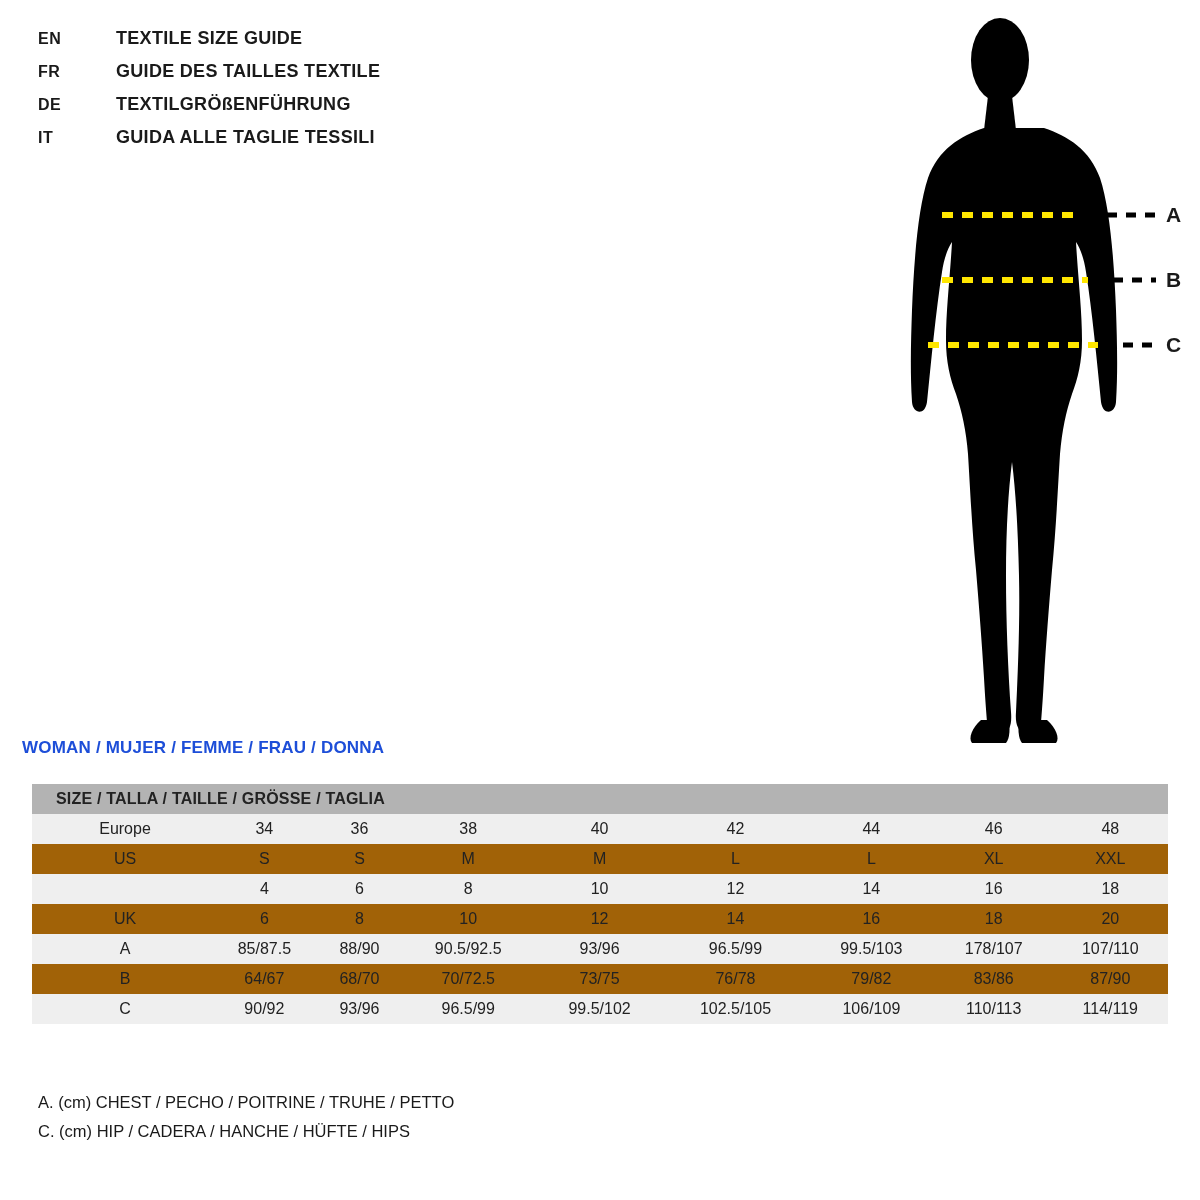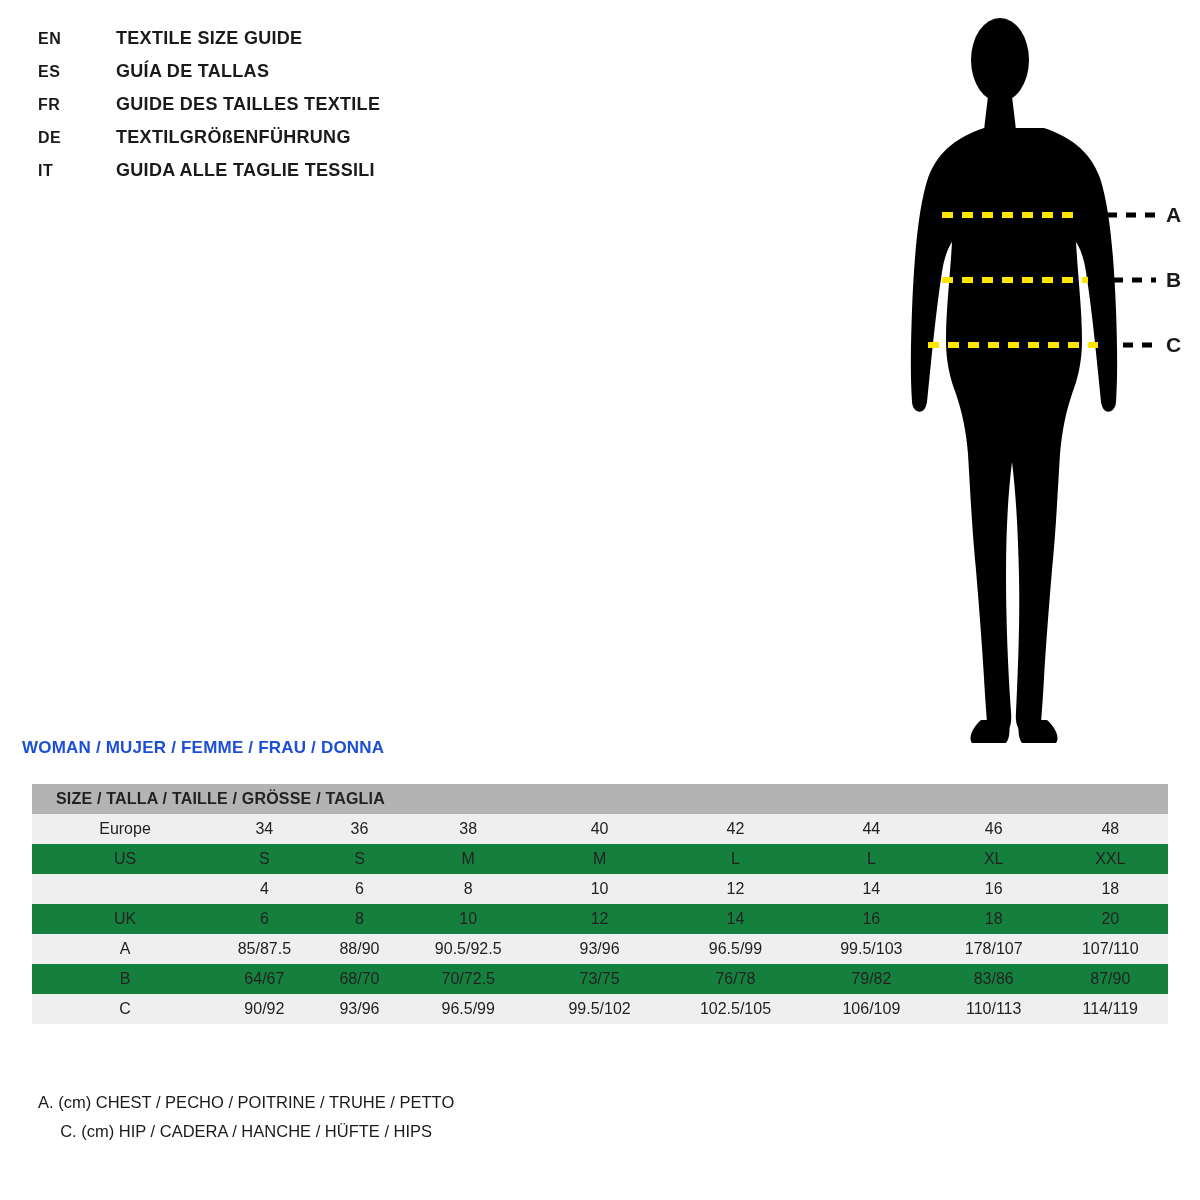--- a/index.html
+++ b/index.html
@@ -103,48 +103,43 @@
   }
   .size-table td.rowlabel {
     text-align: center;
     padding-left: 8px;
     width: 170px;
   }
   .size-table tr.alt td {
     background: #efefef;
   }
   .size-table tr.plain td {
-    background: #15803d;
+    background: #a16207;
   }
 
   
   .footnotes {
     position: absolute;
     left: 38px;
     top: 1088px;
     font-size: 16.5px;
     line-height: 29px;
     color: #1a1a1a;
   }
   .footnote {
     white-space: nowrap;
-    text-align: center;
   }
 </style>
 </head>
 <body>
 
 <div class="title-block">
   <div class="title-row">
     <div class="title-lang">EN</div>
     <div class="title-text">TEXTILE SIZE GUIDE</div>
-  </div>
-  <div class="title-row">
-    <div class="title-lang">ES</div>
-    <div class="title-text">GUÍA DE TALLAS</div>
   </div>
   <div class="title-row">
     <div class="title-lang">FR</div>
     <div class="title-text">GUIDE DES TAILLES TEXTILE</div>
   </div>
   <div class="title-row">
     <div class="title-lang">DE</div>
     <div class="title-text">TEXTILGRÖßENFÜHRUNG</div>
   </div>
   <div class="title-row">

